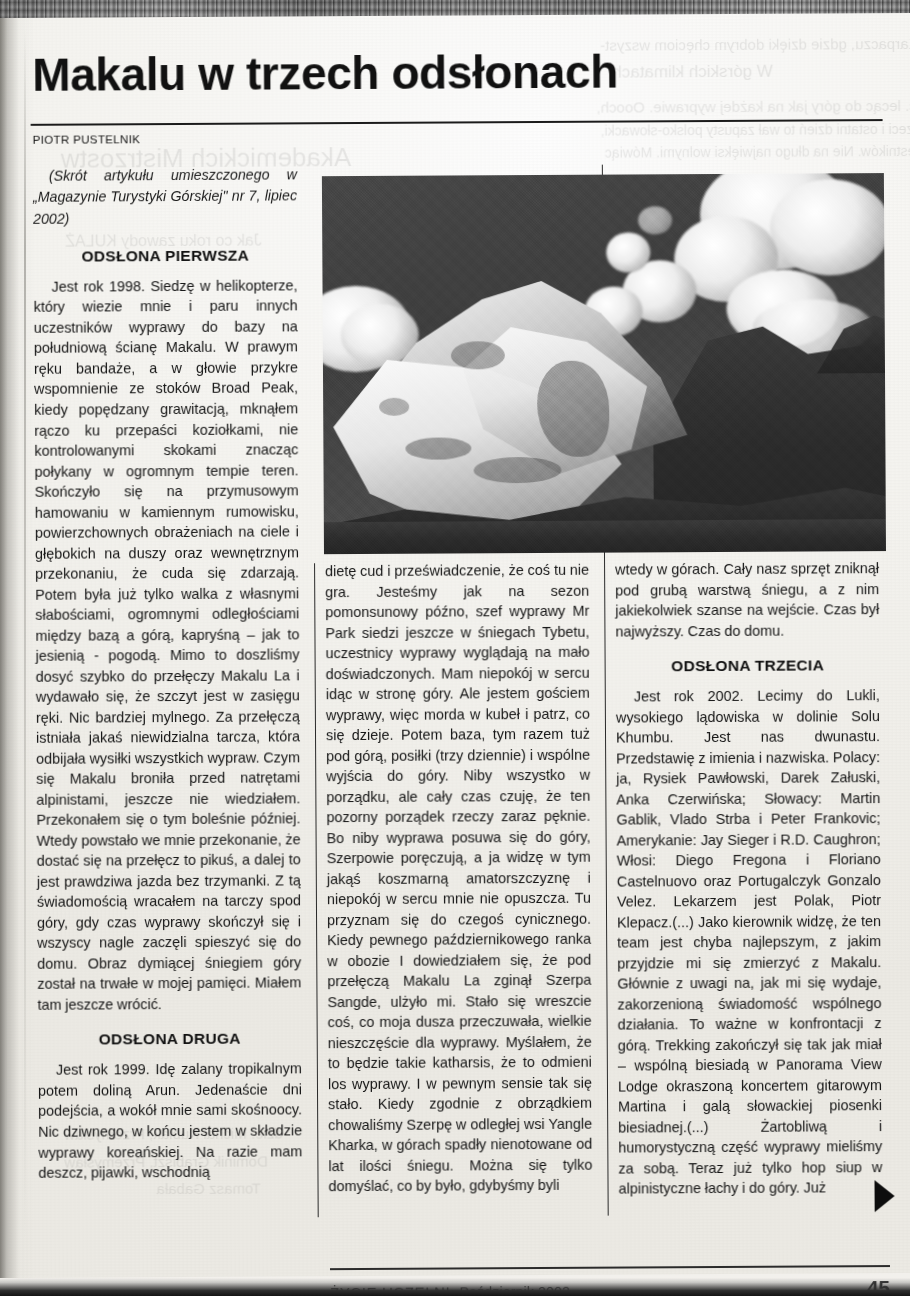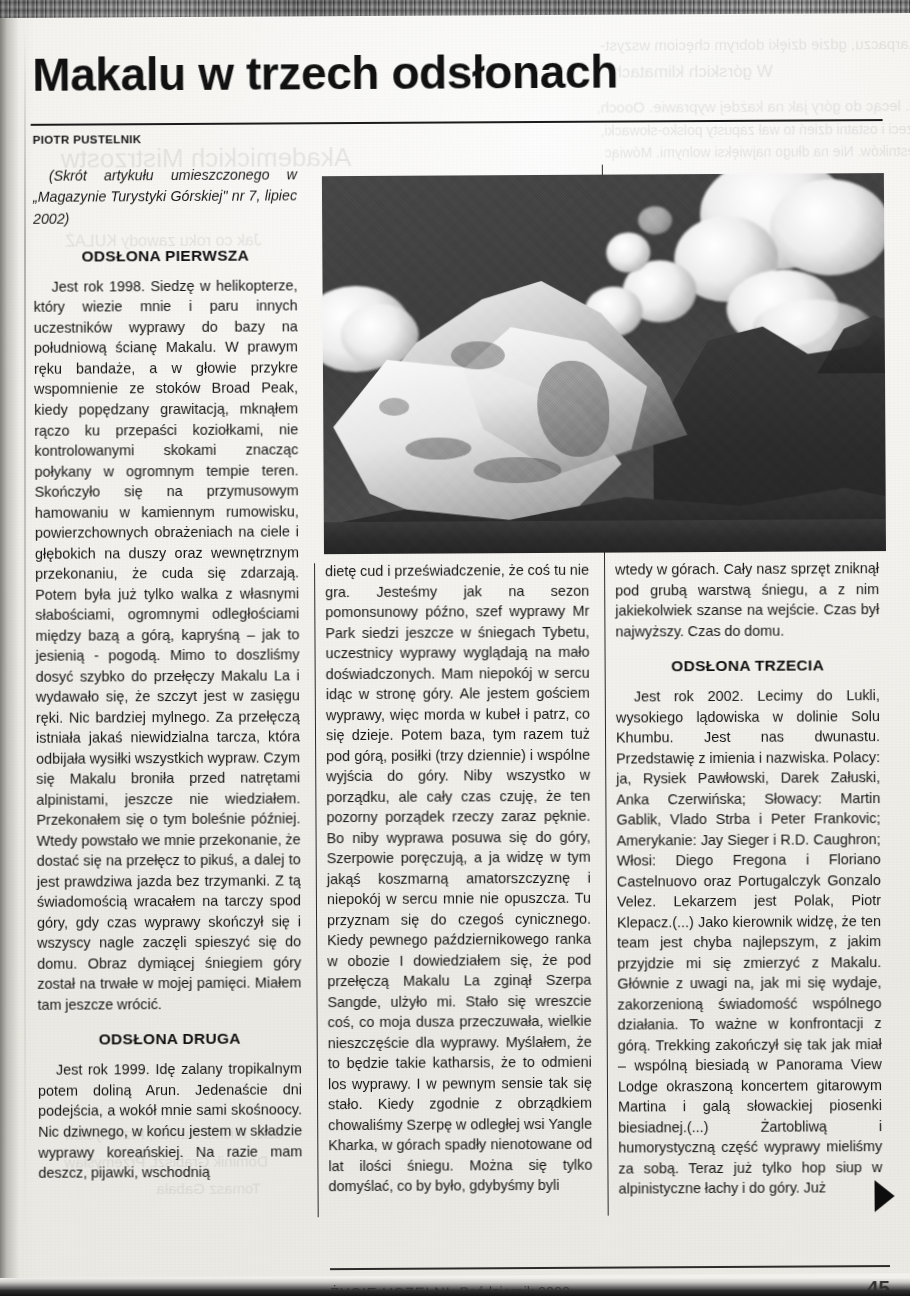--- a/index.html
+++ b/index.html
@@ -121,21 +121,21 @@
     position: absolute;
     left: 2px; top: 86px;
     width: 852px; height: 2px;
     background: #1b1b1b;
   }
 
   .byline {
     position: absolute;
     left: 4px; top: 96px;
     font-size: 11.5px;
-    font-weight: bold;
+    font-weight: normal;
     letter-spacing: 0.35px;
     color: #141414;
   }
 
   
   .col { position: absolute; width: 264px; }
   .col1 { left: 4px;   top: 128px; }
   .col2 { left: 294px; top: 525px; }
   .col3 { left: 584px; top: 525px; }
 

